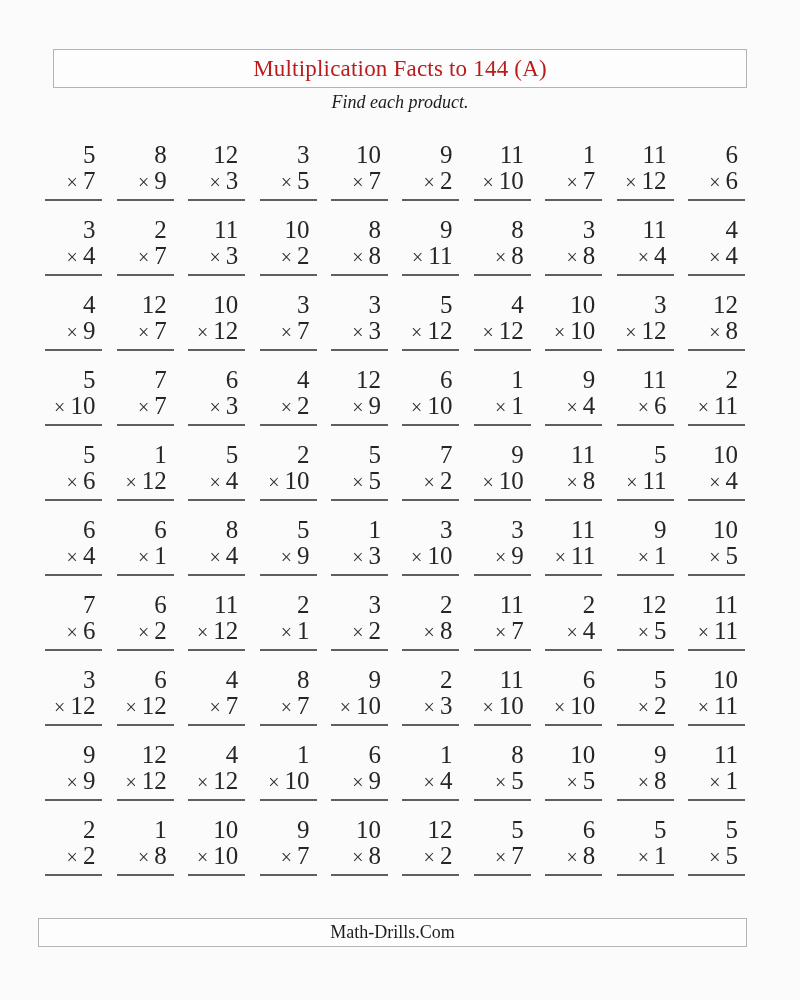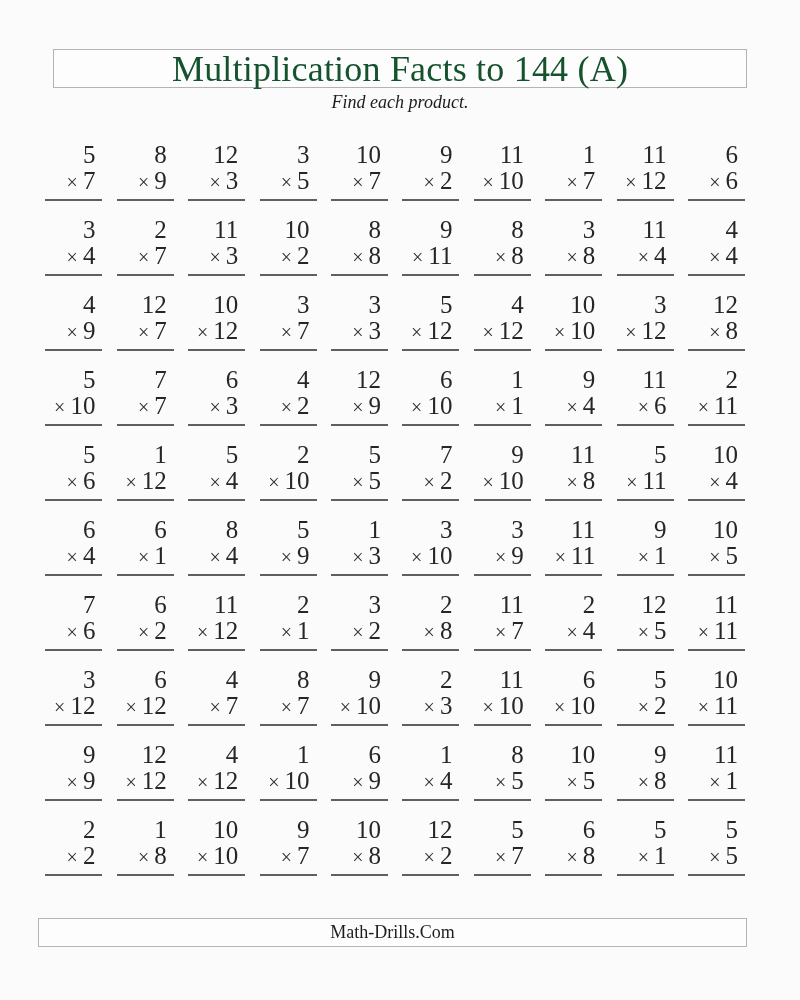--- a/index.html
+++ b/index.html
@@ -15,23 +15,23 @@
 
   .title-box {
     position: absolute;
     left: 53px; right: 53px; top: 49px;
     height: 39px;
     border: 1px solid #b4b4b4;
     background: #fdfdfd;
     display: flex; align-items: center; justify-content: center;
   }
   .title {
-    font-size: 36px;
+    font-size: 23px;
     letter-spacing: 0.2px;
-    color: #14532d;
+    color: #b91c1c;
     white-space: nowrap;
   }
   .subtitle {
     position: absolute;
     left: 0; right: 0; top: 92px;
     text-align: center;
     font-size: 18px;
     color: #1d1d1d;
     font-style: italic;
   }

